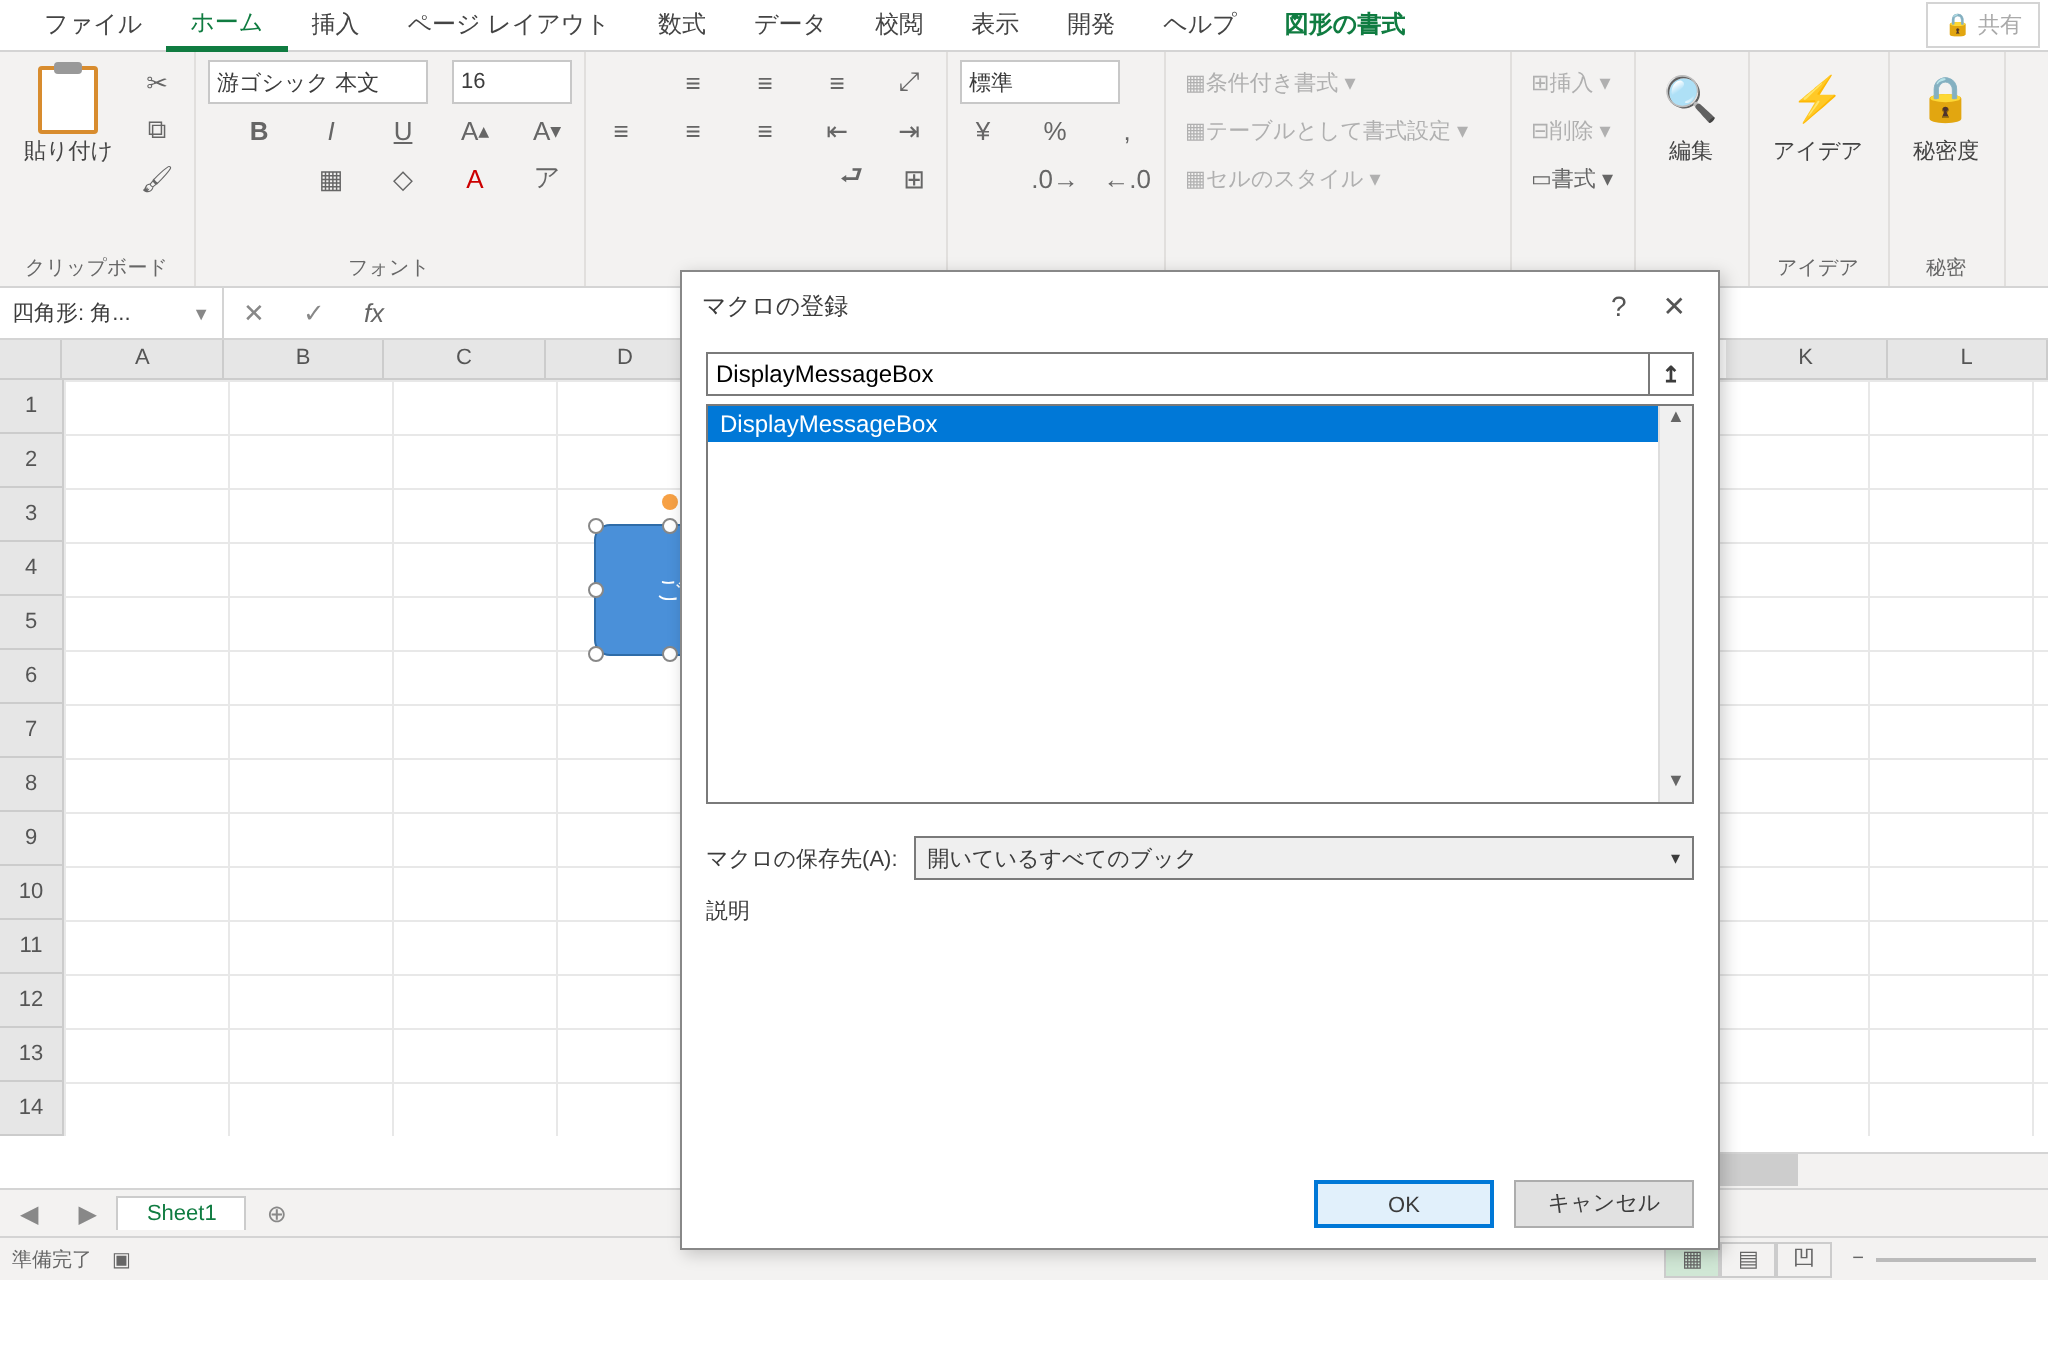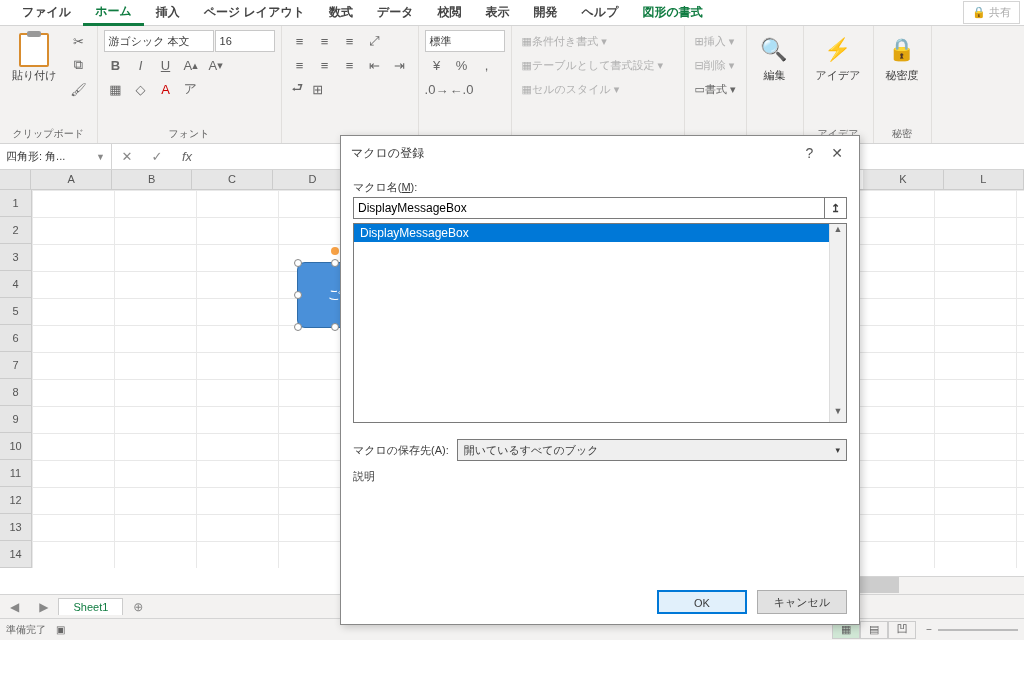--- a/index.html
+++ b/index.html
@@ -1,32 +1,32 @@
 <!DOCTYPE html>
 <html><head>
 <meta charset="utf-8">
 <style>
 * { margin: 0; padding: 0; box-sizing: border-box; font-family: "Yu Gothic UI", "Meiryo", sans-serif; }
 body { width: 1024px; height: 677px; background: #fff; overflow: hidden; position: relative; font-size: 12px; color: #3c3c3c; }
 
 
 .tabs { display: flex; align-items: center; height: 26px; padding-left: 10px; background: #fff; border-bottom: 1px solid #d4d4d4; }
-.tab { padding: 3px 12px; color: #444; cursor: default; font-weight: bold; }
-.tab.active { color: #107c41; font-weight: 700; border-bottom: 3px solid #107c41; }
+.tab { padding: 3px 12px; color: #444; cursor: default; }
+.tab.active { color: #107c41; font-weight: 400; border-bottom: 3px solid #107c41; }
 .tab.context { color: #107c41; font-weight: 600; }
 .tab-spacer { flex: 1; }
 .share-btn { border: 1px solid #d4d4d4; padding: 3px 8px; margin-right: 4px; color: #aaa; font-size: 11px; }
 
 
 .ribbon { display: flex; height: 118px; background: #f3f2f1; border-bottom: 1px solid #d4d4d4; }
 .ribbon-group { display: flex; flex-direction: column; align-items: center; justify-content: space-between; border-right: 1px solid #e1dfdd; padding: 4px 6px 2px; }
 .ribbon-group-content { display: flex; align-items: flex-start; gap: 4px; flex: 1; }
 .ribbon-group-label { font-size: 10px; color: #666; padding: 2px 0 0; }
 .ribbon-col { display: flex; flex-direction: column; gap: 2px; }
-.ribbon-row { display: flex; gap: 1px; align-items: center; }
+.ribbon-row { display: flex; gap: 12px; align-items: center; justify-content: flex-end; }
 .ribbon-btn { width: 24px; height: 22px; display: flex; align-items: center; justify-content: center; color: #666; font-size: 13px; }
 .ribbon-btn.wide { width: auto; padding: 0 4px; }
 .ribbon-combo { border: 1px solid #c8c8c8; background: #fff; height: 22px; font-size: 11px; padding: 0 4px; display: flex; align-items: center; }
 .big-btn { display: flex; flex-direction: column; align-items: center; gap: 2px; padding: 4px 6px; }
 .big-btn .ic { width: 32px; height: 32px; display: flex; align-items: center; justify-content: center; font-size: 22px; }
 .big-btn .lbl { font-size: 11px; color: #444; }
 .disabled { color: #b0b0b0 !important; }
 
 .clipboard-icon { width: 30px; height: 34px; border: 2px solid #d88c2e; border-radius: 2px; position: relative; background: #fff; }
 .clipboard-icon::before { content:""; position:absolute; top:-4px; left:6px; width:14px; height:6px; background:#999; border-radius:2px; }
@@ -343,21 +343,20 @@
 </div>
 
 <div class="dialog">
   <div class="dlg-title">
     <span>マクロの登録</span>
     <span class="sp"></span>
     <span class="help">?</span>
     <span class="close">✕</span>
   </div>
   <div class="dlg-body">
-    <div class="dlg-label">マクロ名(<u>M</u>):</div>
     <div class="macro-row">
       <div class="macro-left">
         <div class="macro-name-row">
           <input class="macro-input" value="DisplayMessageBox" style="">
           <div class="macro-ref-btn">↥</div>
         </div>
         <div class="macro-list">
           <div class="macro-list-item sel">DisplayMessageBox</div>
           <div class="sb">
             <div class="arr">▲</div>

